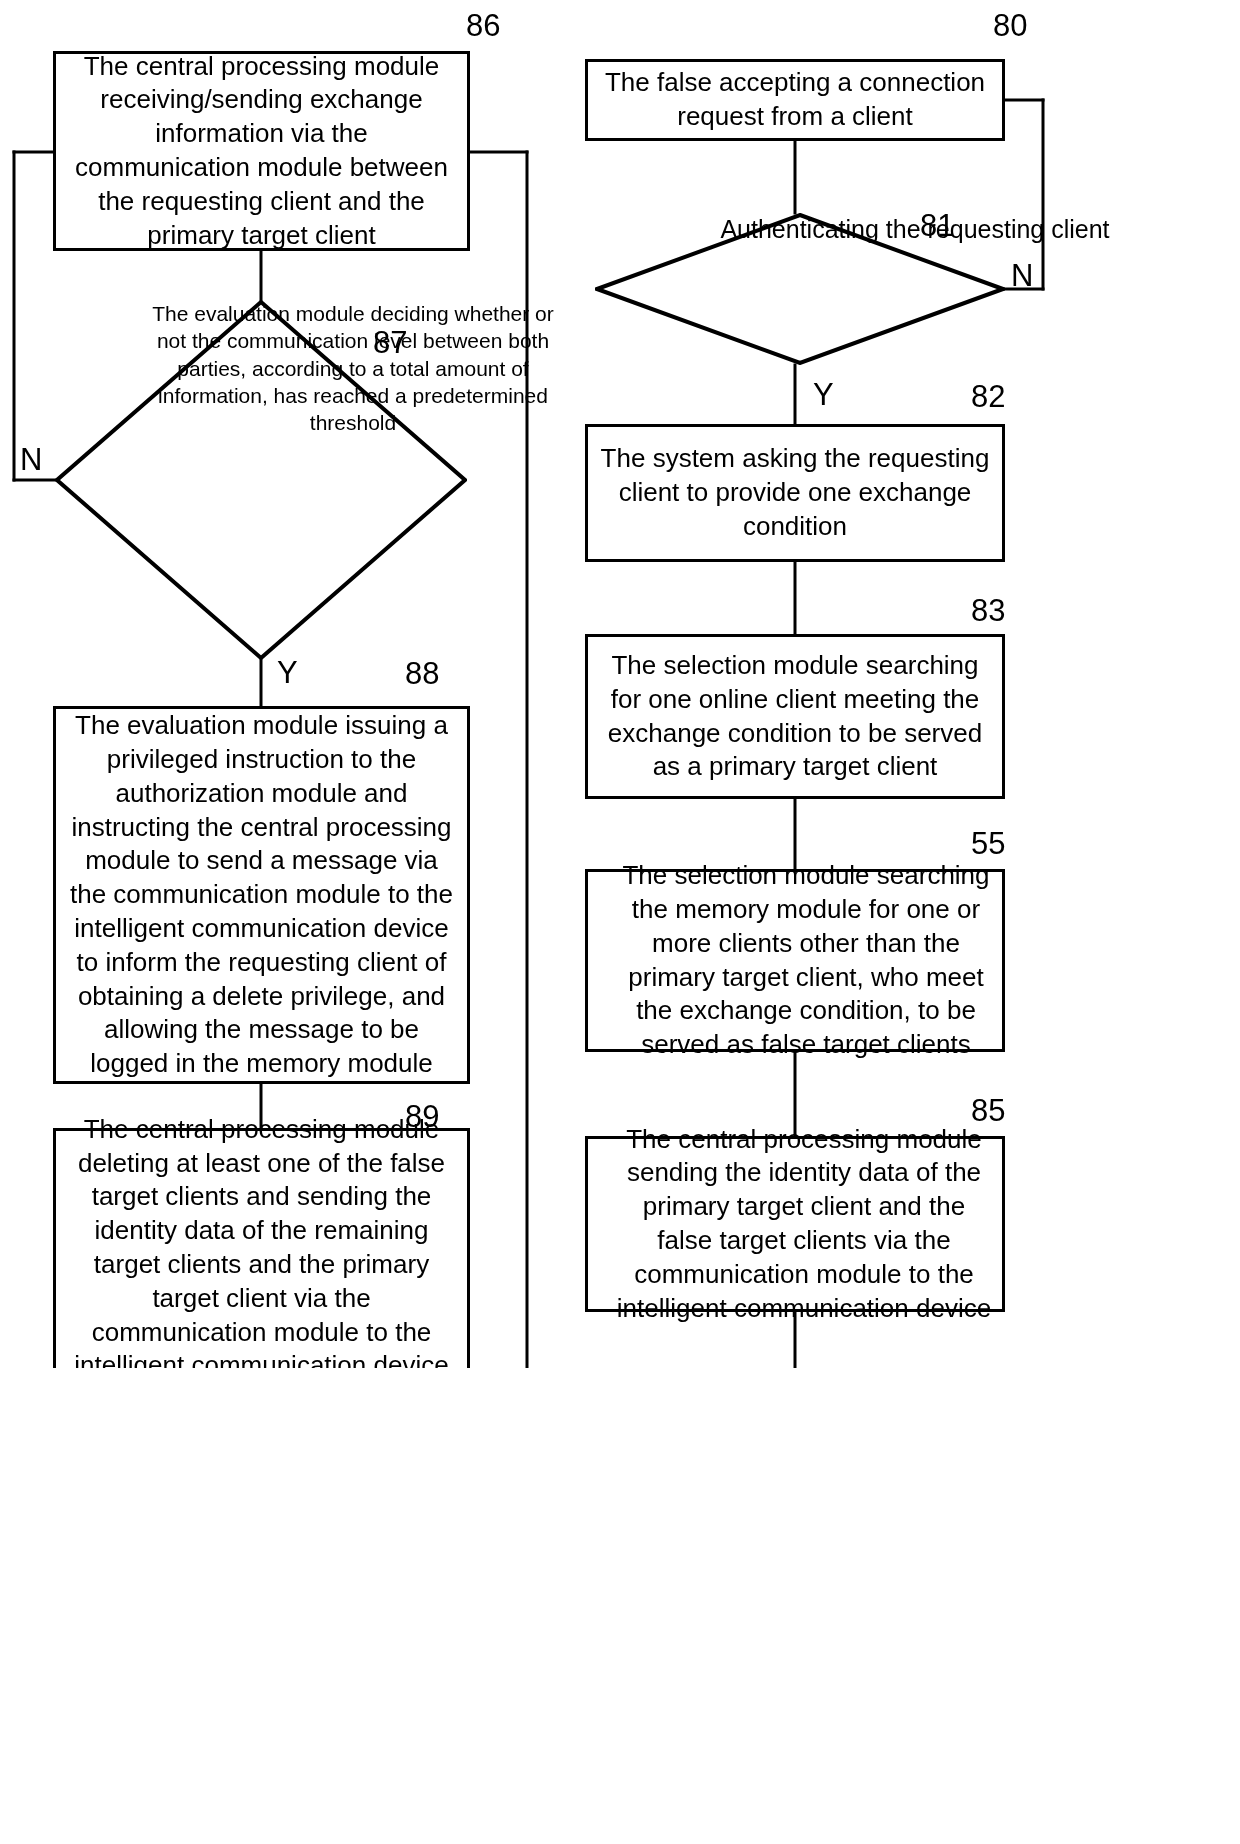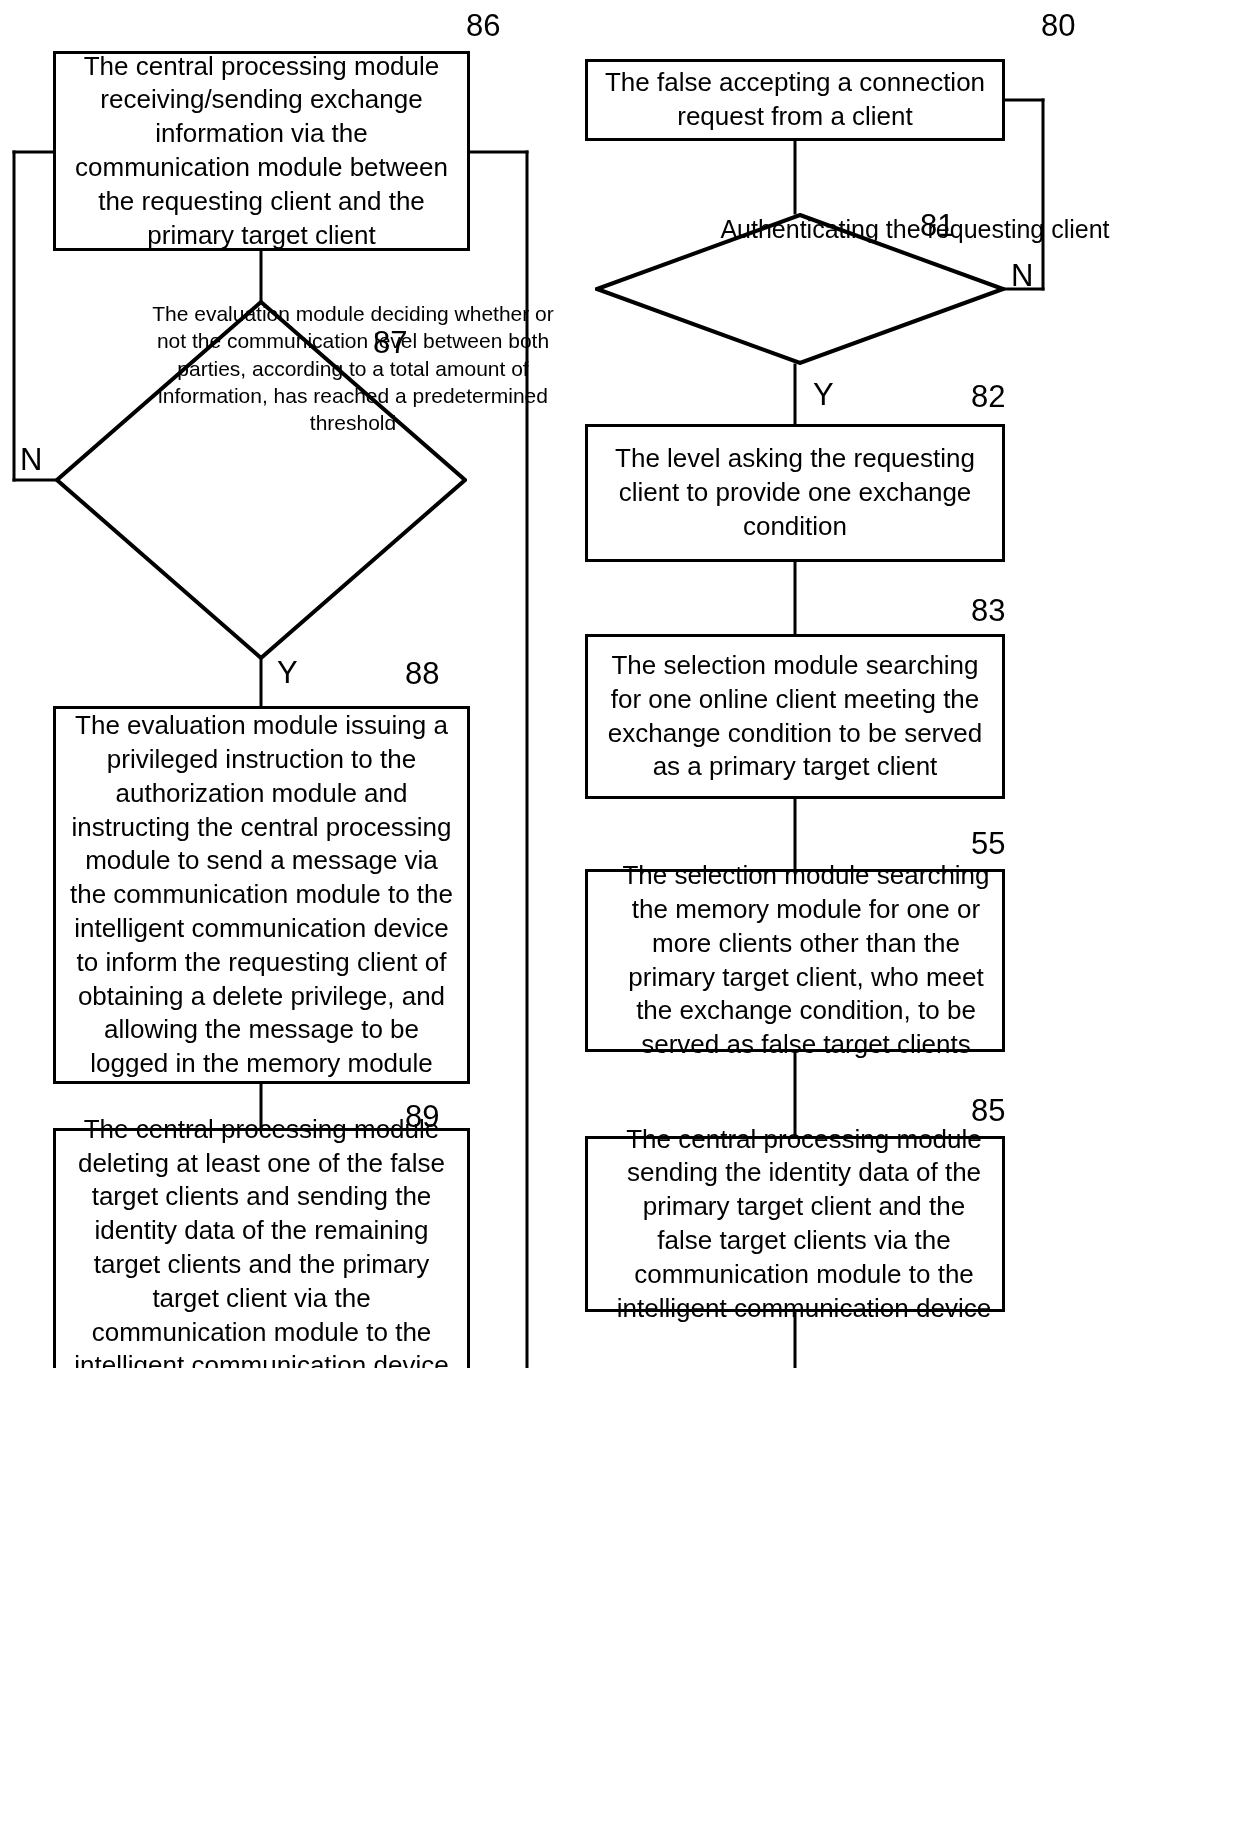--- a/index.html
+++ b/index.html
@@ -146,40 +146,40 @@
   <div class="ref" style="left:405px; top:656px;">88</div>
   <div class="node t-large" style="left:53px; top:706px; width:417px; height:378px;">
     <span class="txt">The evaluation module issuing a privileged instruction to the authorization module and instructing the central processing module to send a message via the communication module to the intelligent communication device to inform the requesting client of obtaining a delete privilege, and allowing the message to be logged in the memory module</span>
   </div>
 
   <div class="ref" style="left:405px; top:1099px;">89</div>
   <div class="node t-large" style="left:53px; top:1128px; width:417px; height:375px;">
     <span class="txt">The central processing module deleting at least one of the false target clients and sending the identity data of the remaining target clients and the primary target client via the communication module to the intelligent communication device when the system receives a delete request from the requesting client via the communication module</span>
   </div>
 
-  <div class="ref" style="left:1041px; top:8px;text-align:center;">80</div>
+  <div class="ref" style="left:993px; top:8px;text-align:center;">80</div>
   <div class="node t-large" style="left:585px; top:59px; width:420px; height:82px;">
     <span class="txt">The false accepting a connection request from a client</span>
   </div>
 
   <div class="ref" style="left:920px; top:208px;">81</div>
   <div class="diamond-wrap" style="left:595px; top:213px; width:410px; height:152px;">
     <svg class="dsvg" width="410" height="152" viewBox="0 0 410 152" xmlns="http://www.w3.org/2000/svg">
       <polygon points="205,2 408,76 205,150 2,76" fill="#ffffff" stroke="#000000" stroke-width="4"></polygon>
     </svg>
     <div class="diamond-text t-mid" style="padding:0 115px;">
       <span class="txt">Authenticating the requesting client</span>
     </div>
   </div>
   <div class="branch" style="left:1011px; top:258px;">N</div>
   <div class="branch" style="left:813px; top:377px;">Y</div>
 
   <div class="ref" style="left:971px; top:379px;">82</div>
   <div class="node t-large" style="left:585px; top:424px; width:420px; height:138px;">
-    <span class="txt">The level asking the requesting client to provide one exchange condition</span>
+    <span class="txt">The system asking the requesting client to provide one exchange condition</span>
   </div>
 
   <div class="ref" style="left:971px; top:593px;">83</div>
   <div class="node t-large" style="left:585px; top:634px; width:420px; height:165px;">
     <span class="txt">The selection module searching for one online client meeting the exchange condition to be served as a primary target client</span>
   </div>
 
   <div class="ref" style="left:971px; top:826px;">55</div>
   <div class="node t-large" style="left:585px; top:869px; width:420px; height:183px;padding-left:32px;">
     <span class="txt">The selection module searching the memory module for one or more clients other than the primary target client, who meet the exchange condition, to be served as false target clients</span>

